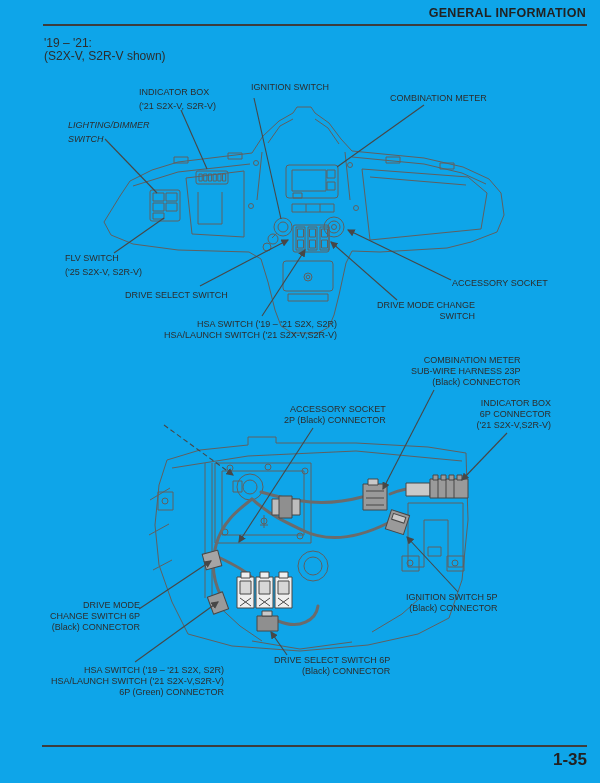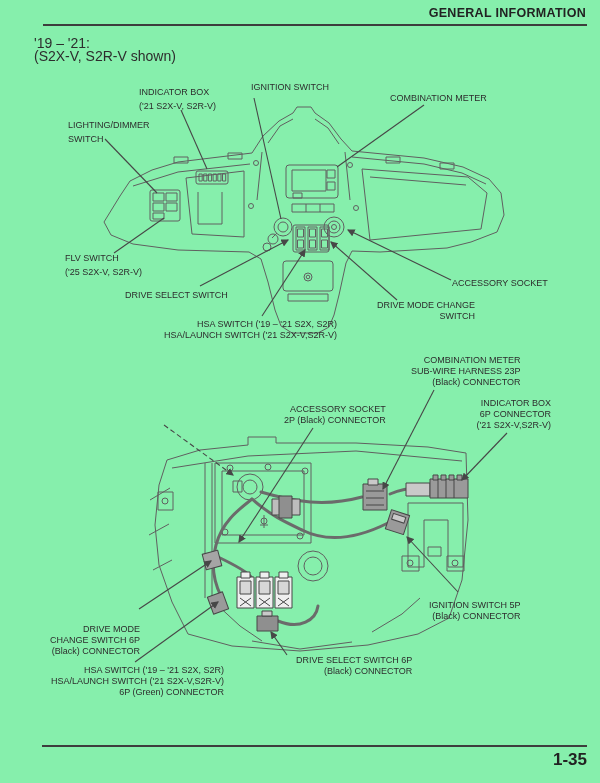--- a/index.html
+++ b/index.html
@@ -1,25 +1,25 @@
 <!DOCTYPE html>
 <html><head>
 <meta charset="utf-8">
 <style>
   html,body{margin:0;padding:0;background:#e8e8e8;}
-  .page{position:relative;width:600px;height:783px;background:#86efac;overflow:hidden;
+  .page{position:relative;width:600px;height:783px;background:#0ea5e9;overflow:hidden;
         font-family:"Liberation Sans", sans-serif;color:#2d2d2d;}
   .art{position:absolute;left:0;top:0;z-index:1;}
   .hdr-title{position:absolute;top:6px;right:14px;font-size:12.5px;font-weight:bold;
              letter-spacing:.3px;color:#222;z-index:2;}
   .rule{position:absolute;height:2.4px;background:#3d3d3d;z-index:2;}
   .rule.top{left:43px;right:13px;top:24px;}
   .rule.bottom{left:42px;right:13px;top:745px;}
   .pagenum{position:absolute;top:750px;right:13px;font-size:17px;font-weight:bold;color:#222;z-index:2;}
-  .note{position:absolute;left:34px;top:37px;font-size:14px;line-height:13px;white-space:pre-line;z-index:2;}
+  .note{position:absolute;left:44px;top:37px;font-size:12px;line-height:13px;white-space:pre-line;z-index:2;}
   .lbl{position:absolute;font-size:9px;line-height:14px;white-space:pre-line;z-index:2;color:#2d2d2d;}
   .tight{line-height:10.8px;text-align:right;}
   .r{text-align:right;}
 </style>
 </head>
 <body>
 
 <div class="page">
 
   <div class="hdr-title">GENERAL INFORMATION</div>
@@ -233,46 +233,46 @@
       <path d="M139,609 L211,561" marker-end="url(#arr)"></path>
       <path d="M135,662 L218,602" marker-end="url(#arr)"></path>
       <path d="M287,655 L271,632" marker-end="url(#arr)"></path>
     </g>
   </svg>
 
   <div class="lbl" style="left:139px;top:85px;">INDICATOR BOX
 ('21 S2X-V, S2R-V)</div>
   <div class="lbl" style="left:236px;top:80px;margin-left:15px;">IGNITION SWITCH</div>
   <div class="lbl" style="left:390px;top:91px;">COMBINATION METER</div>
-  <div class="lbl" style="left:68px;top:118px;">LIGHTING/DIMMER
+  <div class="lbl" style="left:68px;top:118px;font-style:italic;">LIGHTING/DIMMER
 SWITCH</div>
   <div class="lbl" style="left:65px;top:251px;">FLV SWITCH
 ('25 S2X-V, S2R-V)</div>
   <div class="lbl" style="left:125px;top:288px;text-align:center;">DRIVE SELECT SWITCH</div>
   <div class="lbl tight" style="left:164px;top:319px;">HSA SWITCH ('19 – '21 S2X, S2R)
 HSA/LAUNCH SWITCH ('21 S2X-V,S2R-V)</div>
   <div class="lbl" style="left:452px;top:276px;">ACCESSORY SOCKET</div>
   <div class="lbl tight" style="left:377px;top:300px;">DRIVE MODE CHANGE
 SWITCH</div>
 
   <div class="lbl tight" style="left:411px;top:355px;">COMBINATION METER
 SUB-WIRE HARNESS 23P
 (Black) CONNECTOR</div>
   <div class="lbl tight" style="left:284px;top:404px;">ACCESSORY SOCKET
 2P (Black) CONNECTOR</div>
   <div class="lbl tight r" style="right:49px;top:398px;">INDICATOR BOX
 6P CONNECTOR
 ('21 S2X-V,S2R-V)</div>
-  <div class="lbl tight" style="left:429px;top:592px;margin-top:8px;">IGNITION SWITCH 5P
-(Black) CONNECTOR</div>
-  <div class="lbl tight" style="left:50px;top:600px;margin-top:24px;">DRIVE MODE
+  <div class="lbl tight" style="left:406px;top:592px;">IGNITION SWITCH 5P
+(Black) CONNECTOR</div>
+  <div class="lbl tight" style="left:50px;top:600px;">DRIVE MODE
 CHANGE SWITCH 6P
 (Black) CONNECTOR</div>
   <div class="lbl tight" style="left:51px;top:665px;">HSA SWITCH ('19 – '21 S2X, S2R)
 HSA/LAUNCH SWITCH ('21 S2X-V,S2R-V)
 6P (Green) CONNECTOR</div>
-  <div class="lbl tight" style="left:296px;top:655px;">DRIVE SELECT SWITCH 6P
+  <div class="lbl tight" style="left:274px;top:655px;">DRIVE SELECT SWITCH 6P
 (Black) CONNECTOR</div>
 
   <div class="rule bottom"></div>
   <div class="pagenum">1-35</div>
 
 </div>
 
 </body></html>

